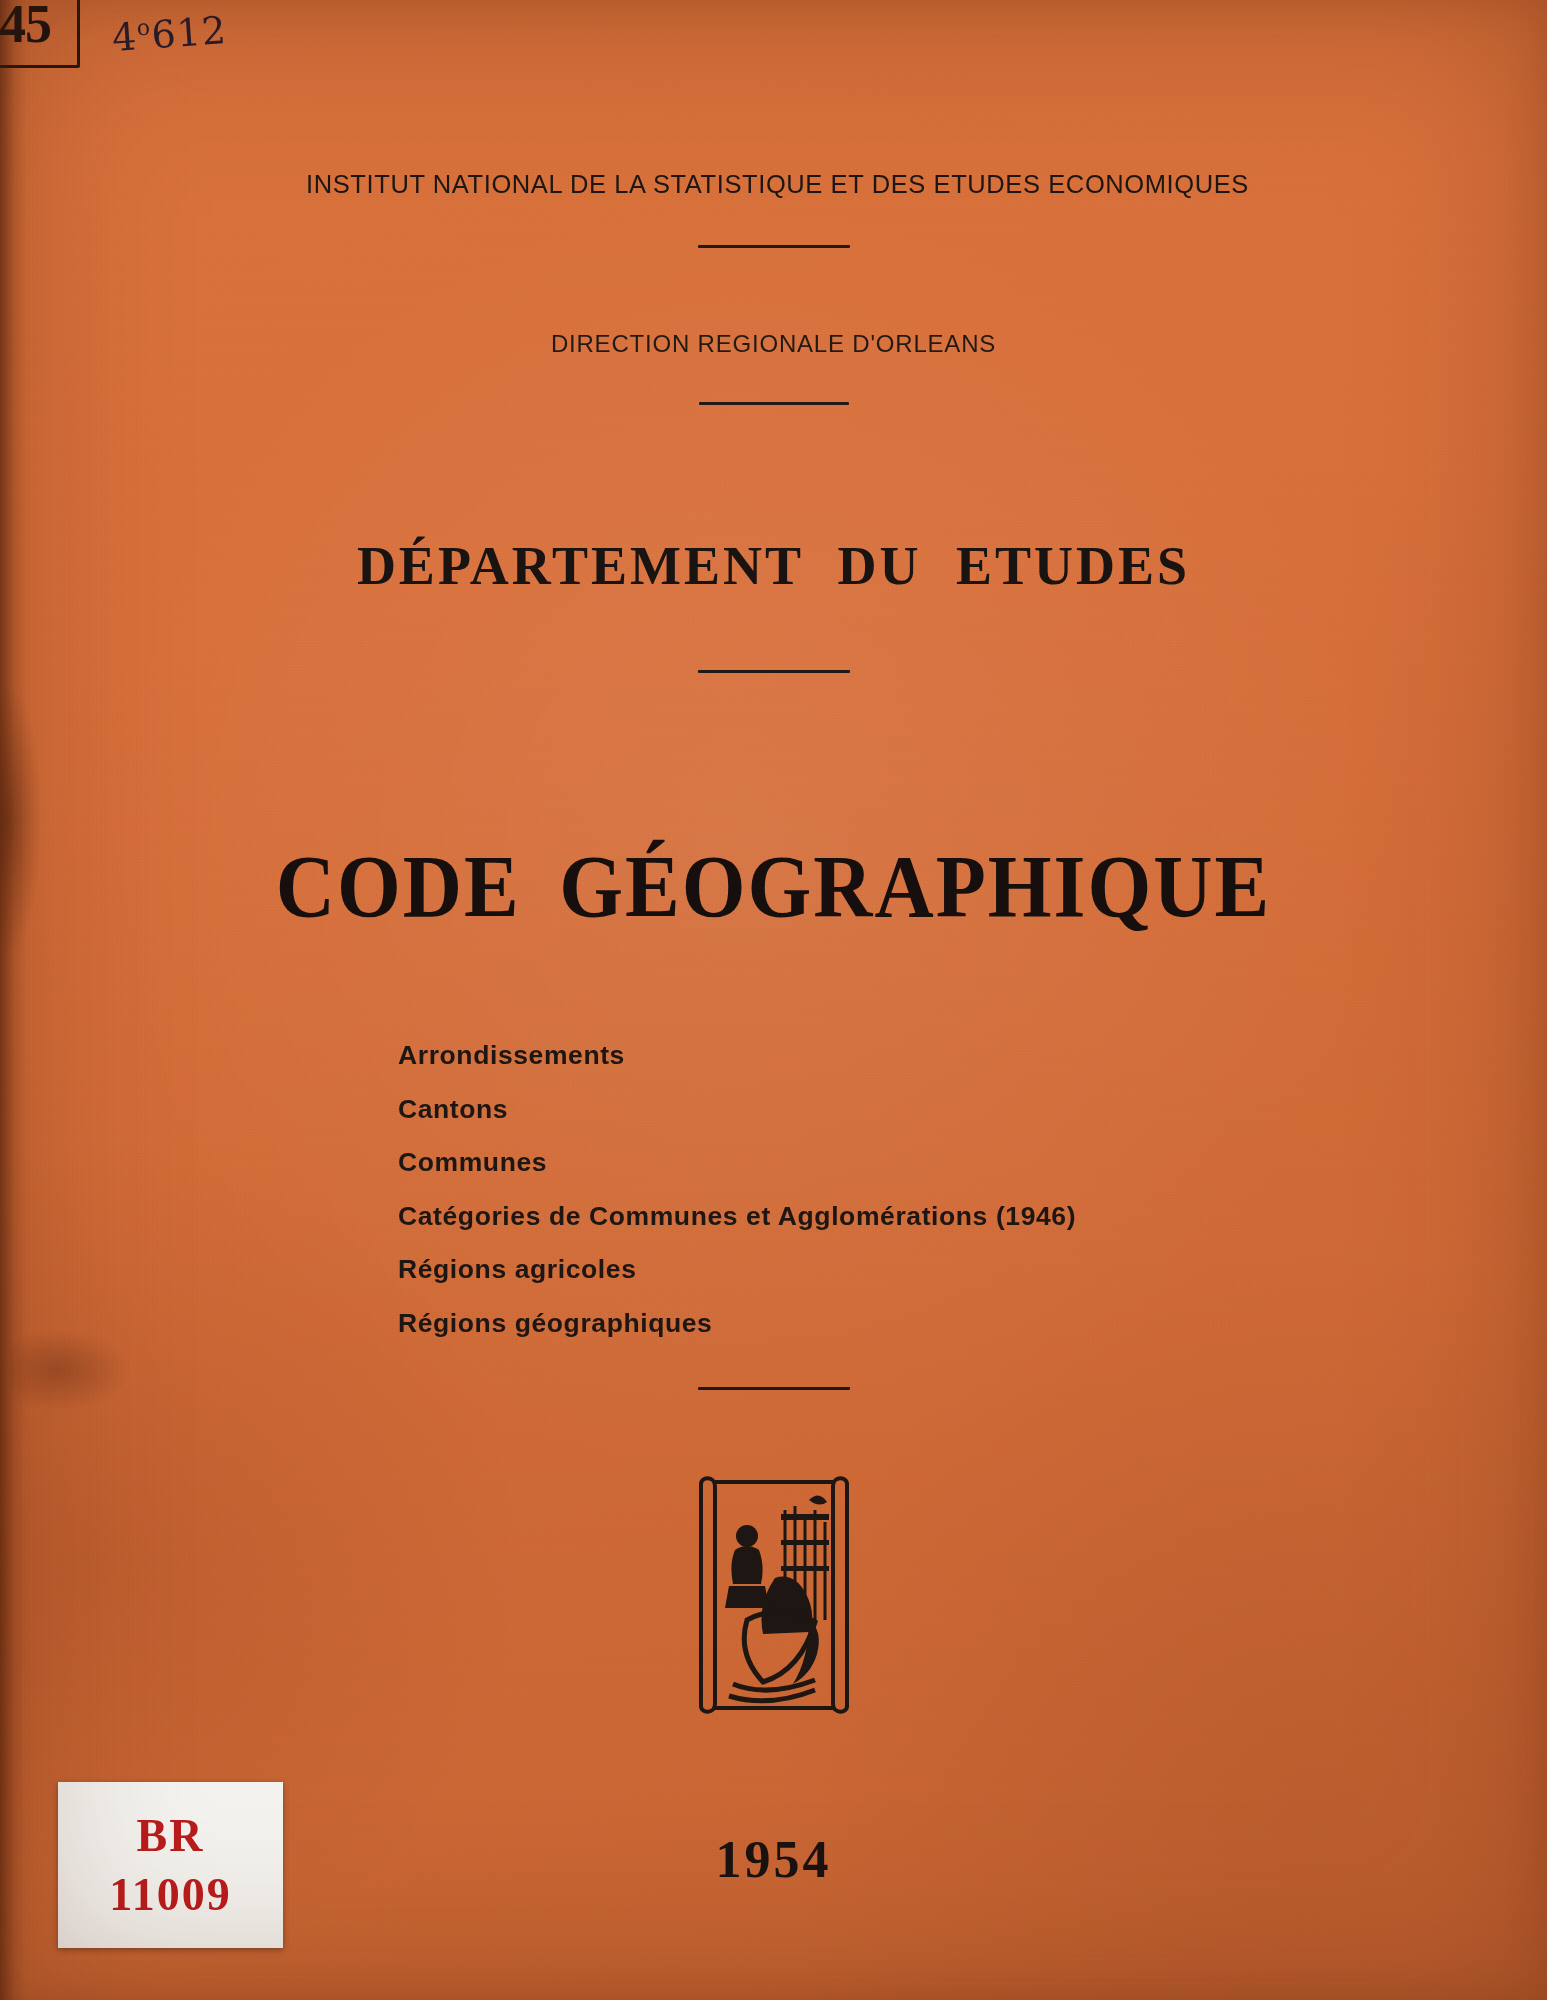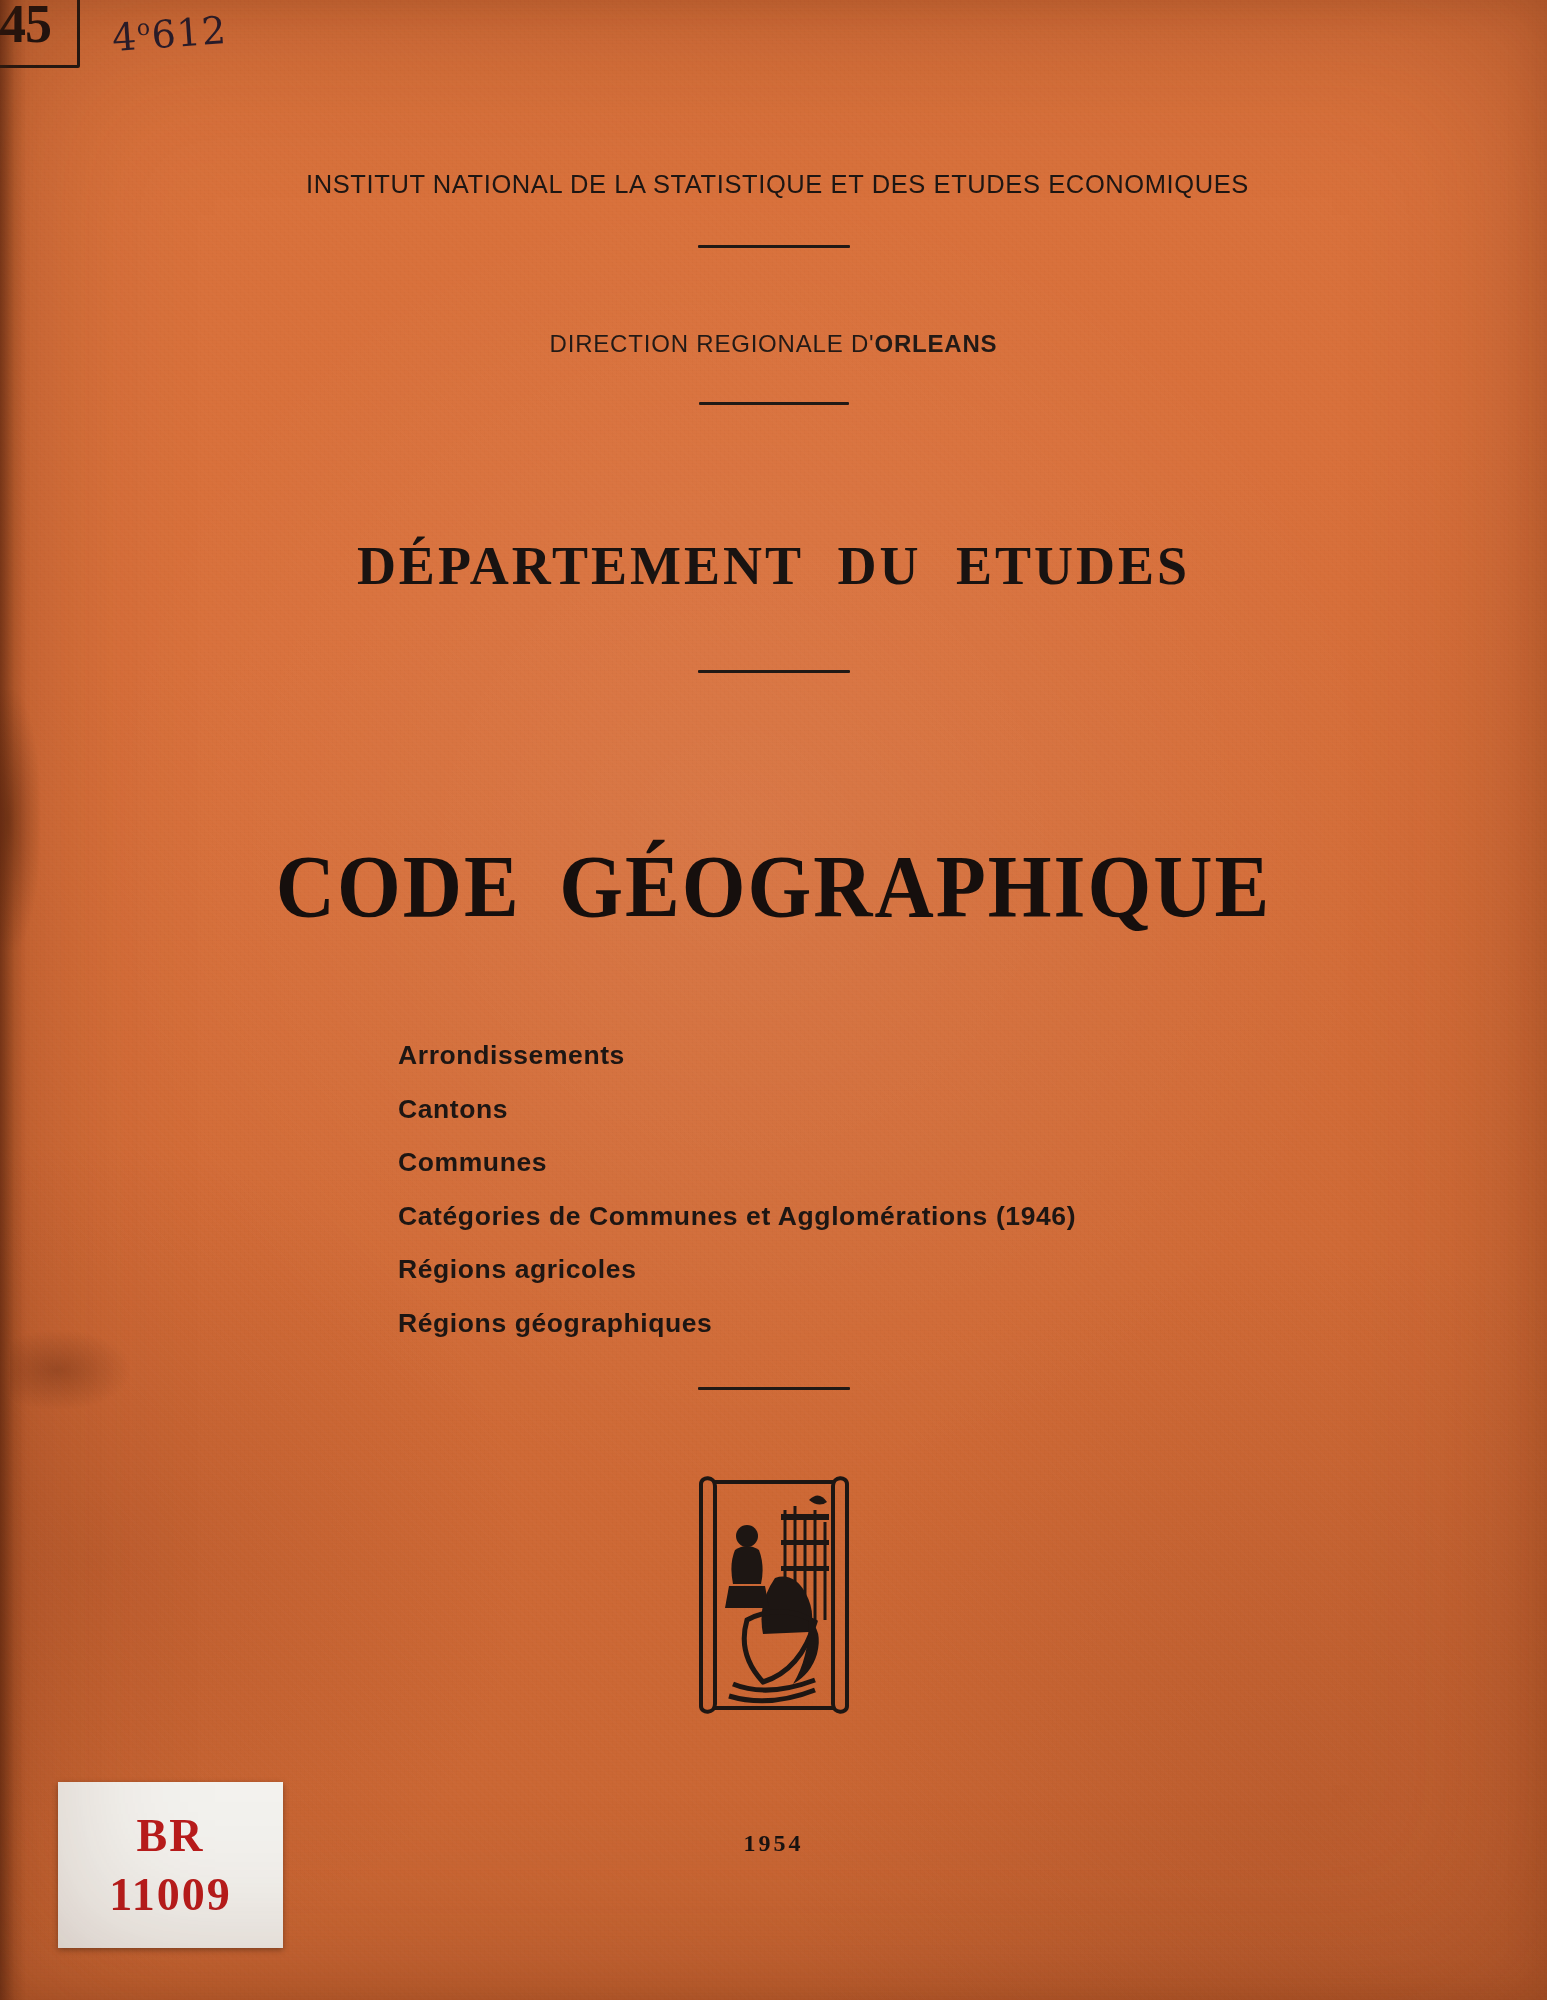--- a/index.html
+++ b/index.html
@@ -121,21 +121,21 @@
     border-radius: 1px;
   }
   .rule-1 { position: absolute; top: 245px; left: 50%; transform: translateX(-50%); width: 152px; }
   .region-line {
     position: absolute;
     top: 330px;
     left: 0; right: 0;
     font-size: 24px;
     letter-spacing: 0.8px;
   }
-  .region-line b { font-weight: bold; }
+  .region-line b { font-weight: normal; }
   .rule-2 { position: absolute; top: 402px; left: 50%; transform: translateX(-50%); width: 150px; }
 
   .dept-title {
     position: absolute;
     top: 535px;
     left: 0; right: 0;
     font-family: "Liberation Serif", serif;
     font-weight: bold;
     font-size: 54px;
     letter-spacing: 3px;
@@ -181,21 +181,21 @@
     transform: translateX(-50%);
     width: 170px;
     height: 250px;
   }
   .year {
     position: absolute;
     top: 1830px;
     left: 0; right: 0;
     font-family: "Liberation Serif", serif;
     font-weight: bold;
-    font-size: 24px;
+    font-size: 52px;
     letter-spacing: 3px;
     color: #191311;
   }
 
   
   .label {
     position: absolute;
     left: 58px;
     top: 1782px;
     width: 225px;

